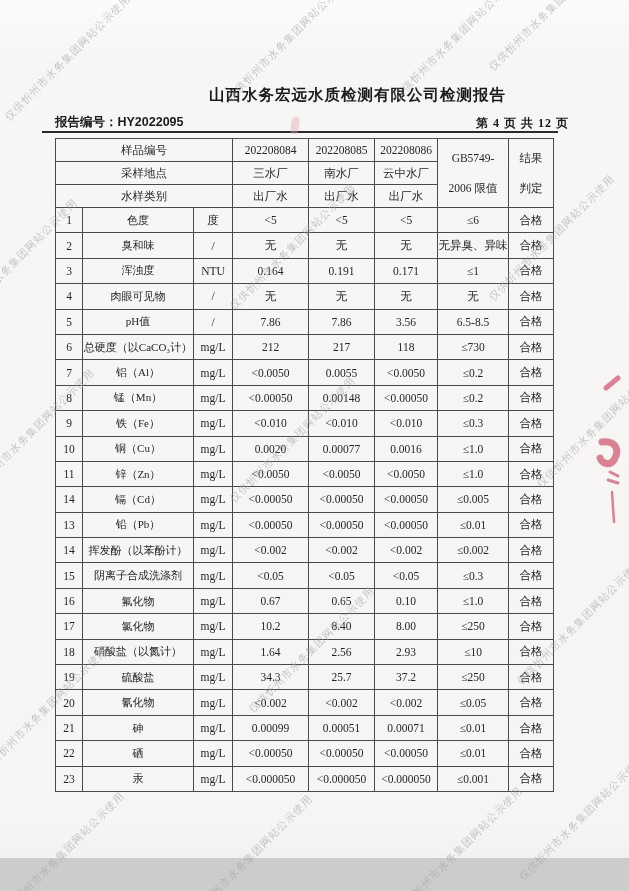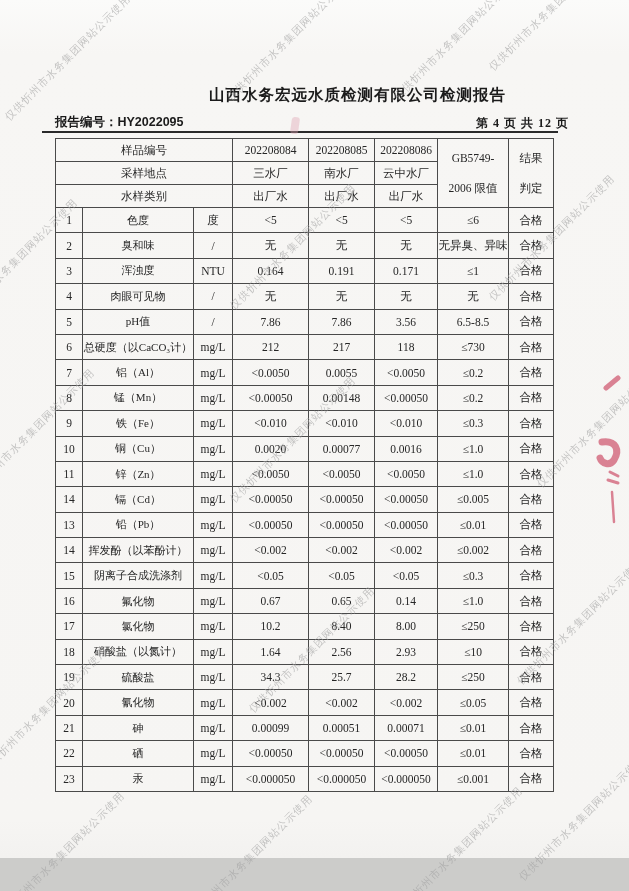--- a/index.html
+++ b/index.html
@@ -237,21 +237,21 @@
           <td class="c5">&lt;0.05</td>
           <td class="c6">≤0.3</td>
           <td class="c7">合格</td>
         </tr>
         <tr>
           <td class="c0">16</td>
           <td class="c1">氟化物</td>
           <td class="c2">mg/L</td>
           <td class="c3">0.67</td>
           <td class="c4">0.65</td>
-          <td class="c5">0.14</td>
+          <td class="c5">0.10</td>
           <td class="c6">≤1.0</td>
           <td class="c7">合格</td>
         </tr>
         <tr>
           <td class="c0">17</td>
           <td class="c1">氯化物</td>
           <td class="c2">mg/L</td>
           <td class="c3">10.2</td>
           <td class="c4">8.40</td>
           <td class="c5">8.00</td>
@@ -267,21 +267,21 @@
           <td class="c5">2.93</td>
           <td class="c6">≤10</td>
           <td class="c7">合格</td>
         </tr>
         <tr>
           <td class="c0">19</td>
           <td class="c1">硫酸盐</td>
           <td class="c2">mg/L</td>
           <td class="c3">34.3</td>
           <td class="c4">25.7</td>
-          <td class="c5">28.2</td>
+          <td class="c5">37.2</td>
           <td class="c6">≤250</td>
           <td class="c7">合格</td>
         </tr>
         <tr>
           <td class="c0">20</td>
           <td class="c1">氰化物</td>
           <td class="c2">mg/L</td>
           <td class="c3">&lt;0.002</td>
           <td class="c4">&lt;0.002</td>
           <td class="c5">&lt;0.002</td>

